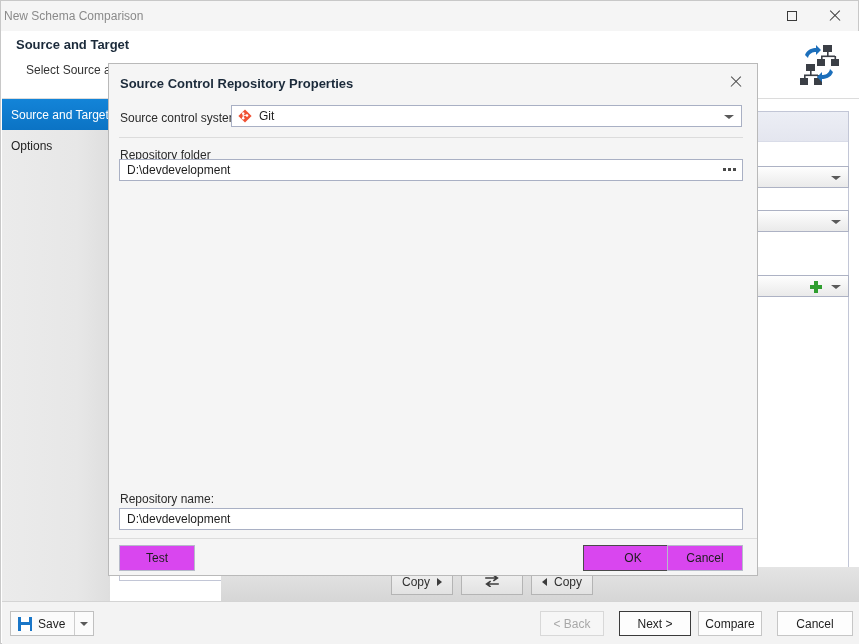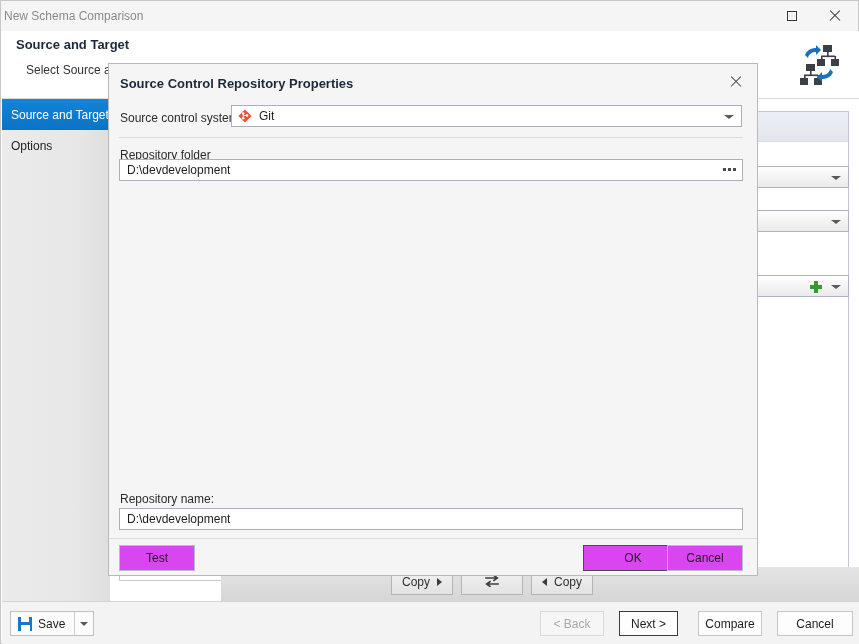--- a/index.html
+++ b/index.html
@@ -476,21 +476,21 @@
         <span class="floppy"></span>
         <span>Save</span>
       </div>
       <div class="save-split">
         <span class="combo-arrow"></span>
       </div>
     </div>
     <div class="foot-btn disabled" style="left:538px; width:64px;">
       <span>&lt; Back</span>
     </div>
-    <div class="foot-btn default" style="left:617px; width:59px;">
+    <div class="foot-btn default" style="left:617px; width:72px;">
       <span>Next &gt;</span>
     </div>
     <div class="foot-btn" style="left:696px; width:64px;">
       <span>Compare</span>
     </div>
     <div class="foot-btn" style="left:775px; width:76px;">
       <span>Cancel</span>
     </div>
   </div>
 </div>

